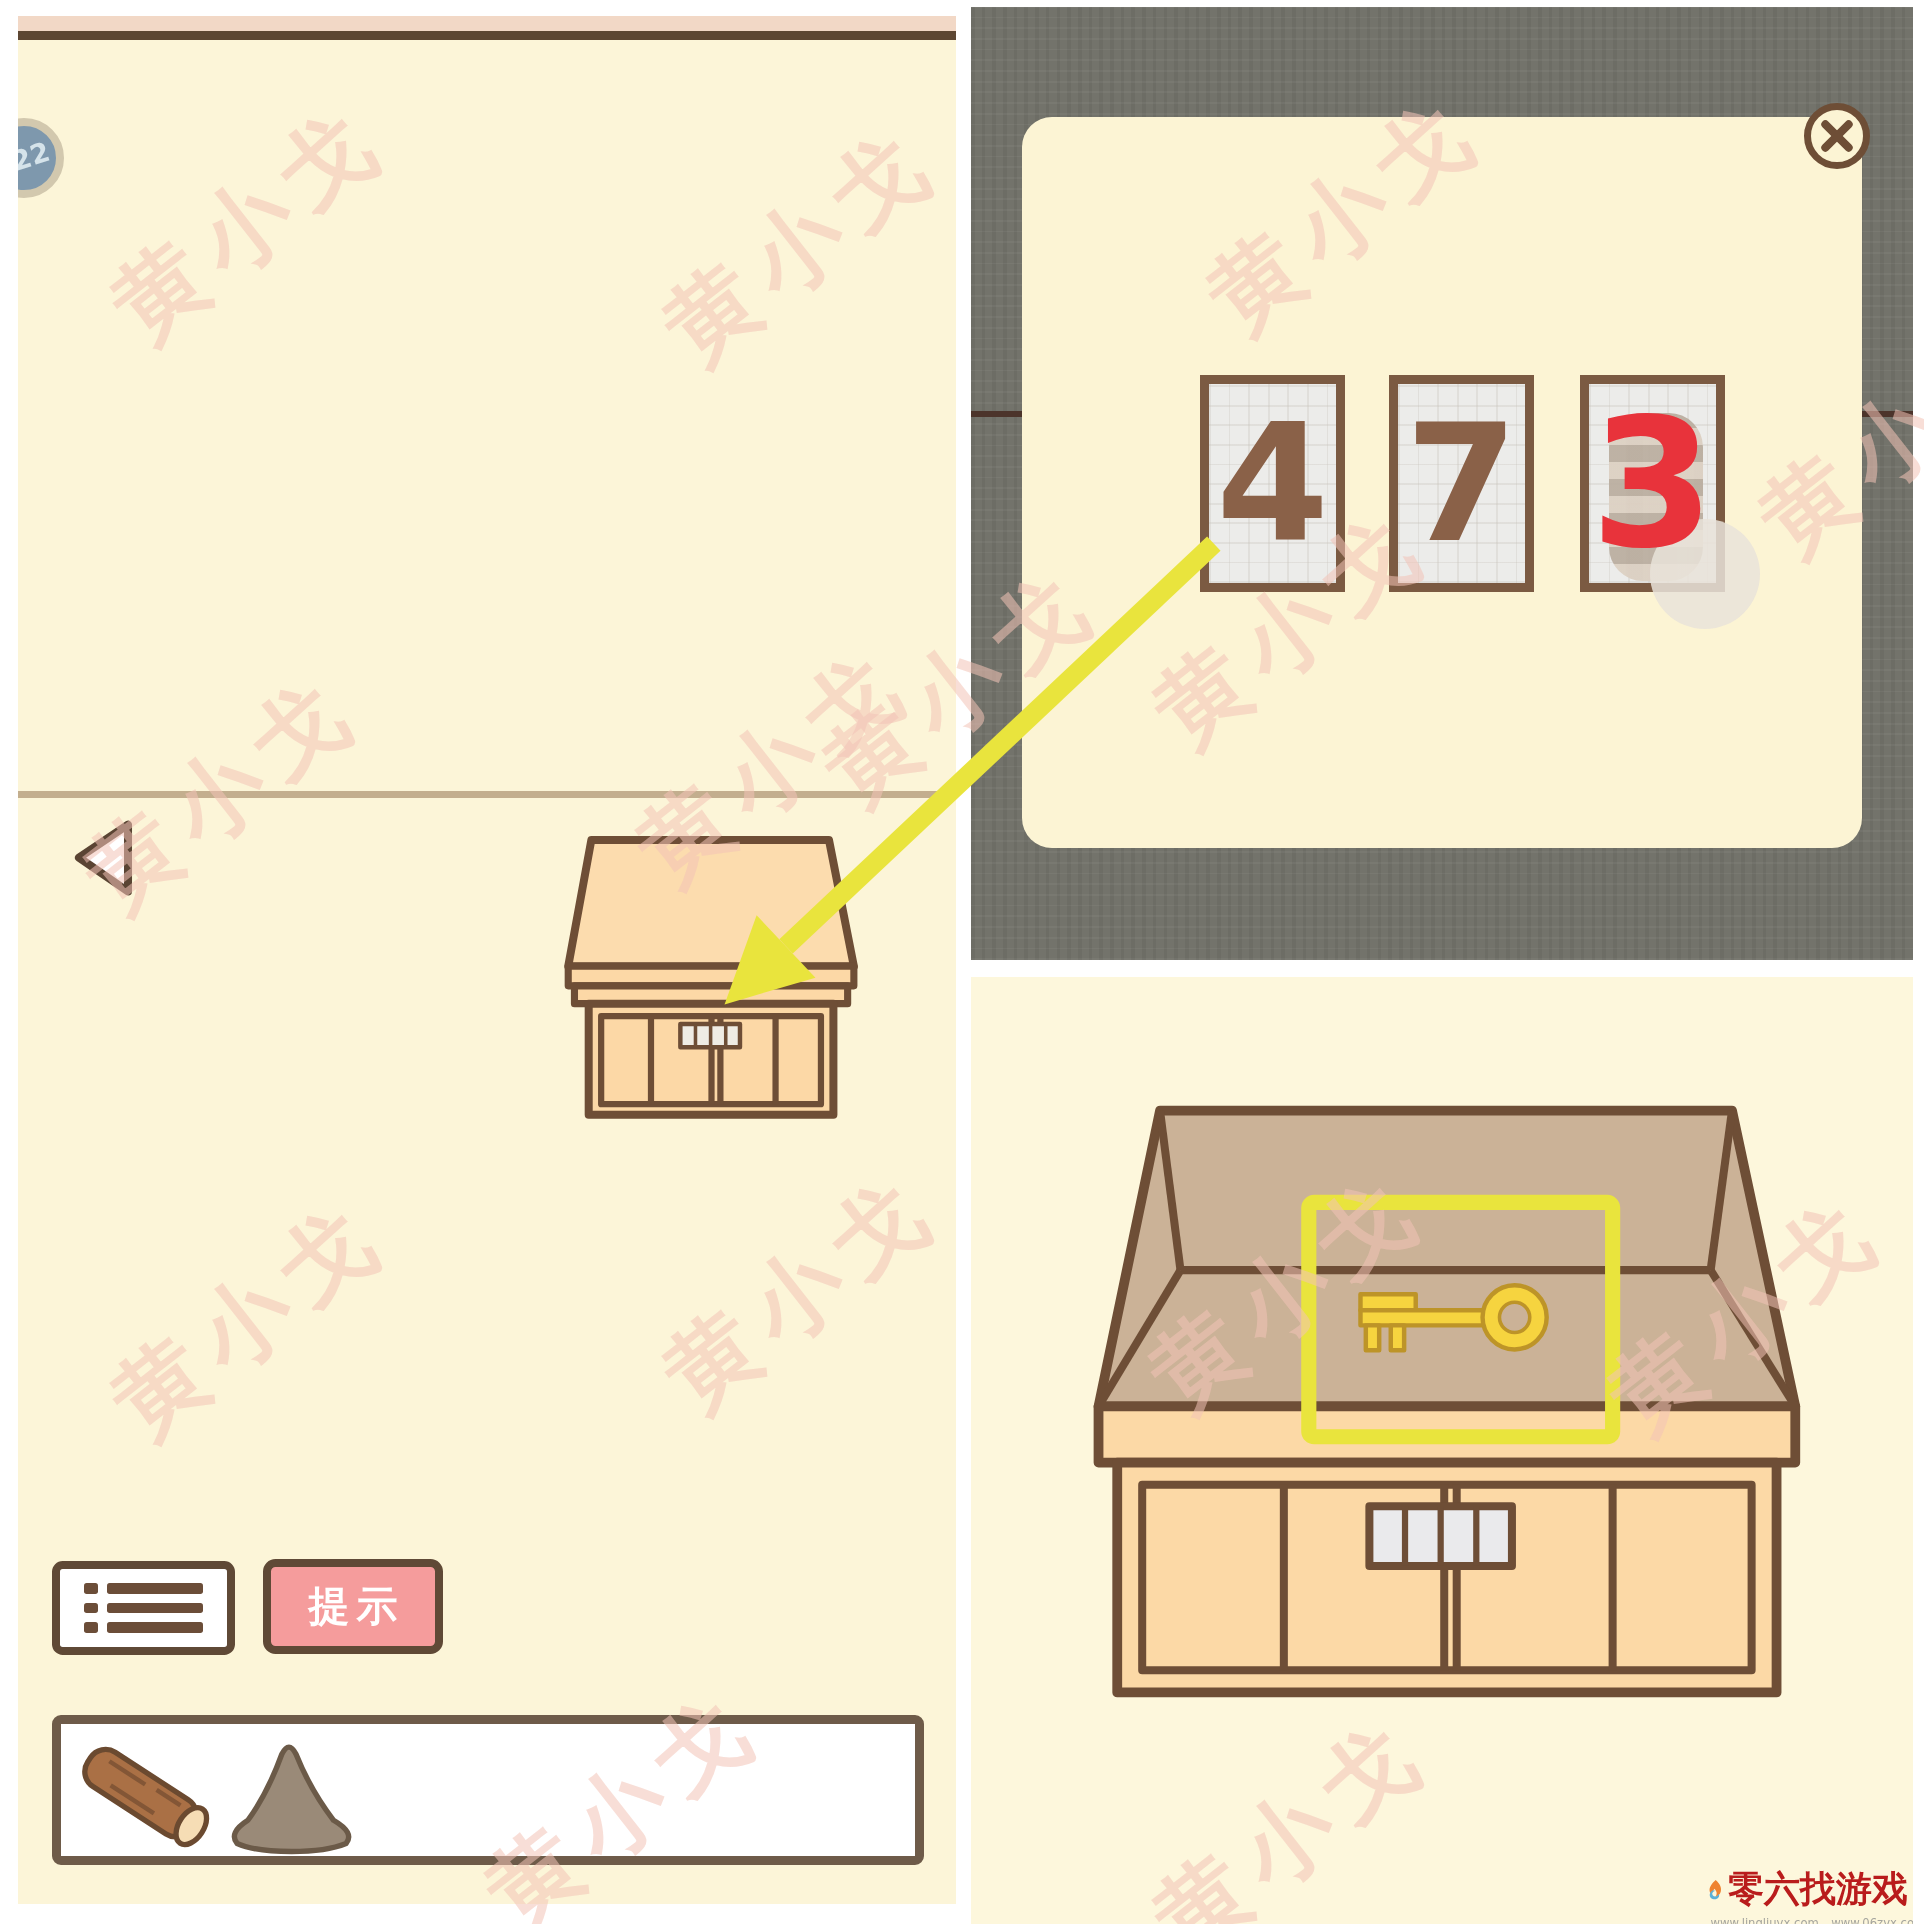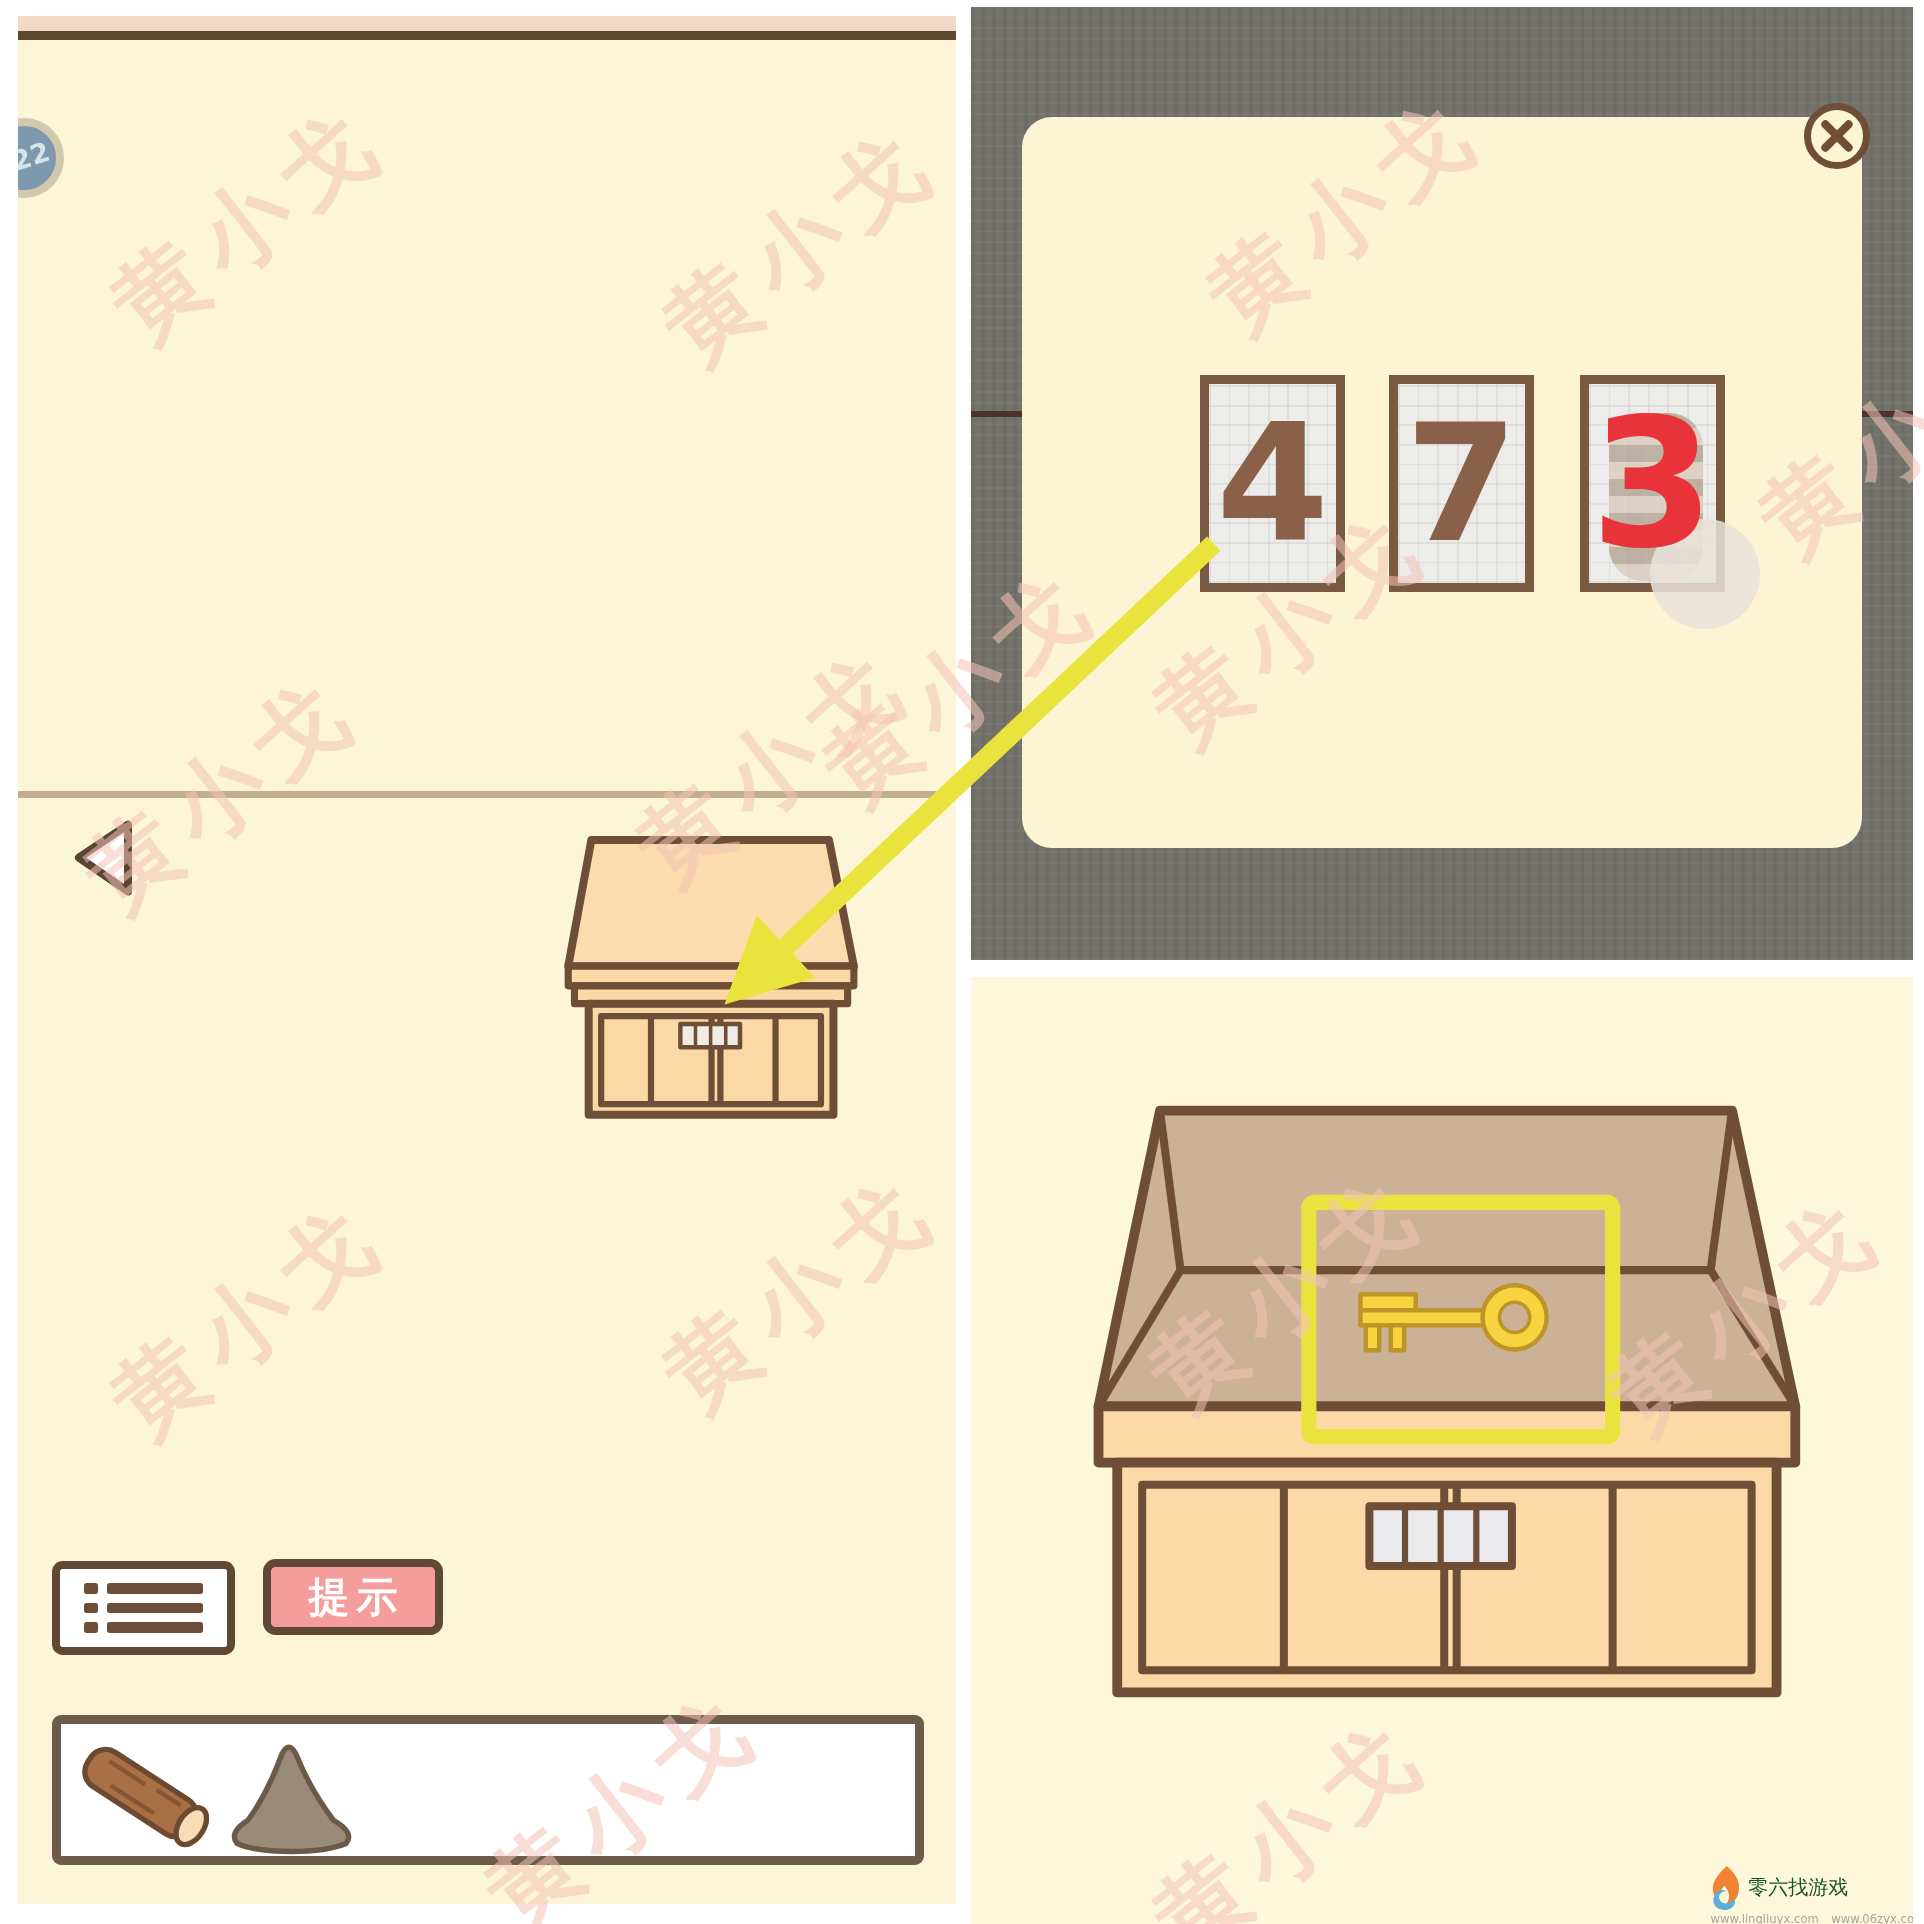--- a/index.html
+++ b/index.html
@@ -18,21 +18,21 @@
   .level-badge span{color:#d5e3ea;font-size:27px;font-weight:bold;transform:rotate(-18deg);padding-left:14.3px;}
 
   .menu-btn{left:34px;top:1545px;width:183px;height:94px;background:#ffffff;
       border:8px solid #5f4936;border-radius:10.7px;box-sizing:border-box;
       display:flex;align-items:center;justify-content:center;}
   .menu-icon{display:flex;flex-direction:column;gap:9px;}
   .menu-row{display:flex;align-items:center;gap:9px;}
   .menu-dot{width:13.4px;height:10.7px;background:#6b4d38;border-radius:2.7px;}
   .menu-bar{width:96px;height:10.7px;background:#6b4d38;border-radius:2.7px;}
 
-  .hint-btn{left:245px;top:1543px;width:180px;height:76px;background:#f59c9c;
+  .hint-btn{left:245px;top:1543px;width:180px;height:95px;background:#f59c9c;
       border:8px solid #5f4936;border-radius:12.5px;box-sizing:border-box;
       display:flex;align-items:center;justify-content:center;
       color:#ffffff;font-size:41px;font-weight:bold;letter-spacing:7.1px;text-indent:7.1px;}
 
   .inv-bar{left:34px;top:1699px;width:872px;height:150px;background:#ffffff;
       border:9px solid #6e5b49;border-radius:9px;box-sizing:border-box;}
 
   
   .panel-topright{left:971px;top:7.1px;width:942px;height:953px;background:#73736b;overflow:hidden;
       background-image:repeating-linear-gradient(0deg, rgba(255,255,255,0.045) 0 1.8px, transparent 1.8px 10.7px),
@@ -55,21 +55,21 @@
   .touch-circle{position:absolute;left:61px;top:135px;width:110px;height:110px;border-radius:50%;
       background:rgba(233,227,217,0.85);}
   .red-digit{position:absolute;left:0;top:0;width:100%;height:100%;display:flex;align-items:center;
       justify-content:center;font-size:178px;font-weight:bold;color:#e8333b;line-height:1;}
 
   
   .panel-bottomright{left:971px;top:977px;width:942px;height:948px;background:#fdf7dc;overflow:hidden;}
 
   .logo-block{left:736px;top:888px;width:201px;height:57px;}
   .logo-row{display:flex;align-items:center;gap:5.3px;}
-  .logo-name{color:#14532d;font-size:20px;font-weight:normal;white-space:nowrap;}
+  .logo-name{color:#b91c1c;font-size:36px;font-weight:bold;white-space:nowrap;}
   .logo-urls{display:flex;gap:12.5px;margin-top:1.8px;margin-left:3.6px;}
   .logo-urls span{color:#a5a59e;font-size:11.6px;white-space:nowrap;}
 
   
   .overlay-svg{left:0;top:0;width:1925px;height:1925px;pointer-events:none;z-index:50;}
   .watermark{position:absolute;transform:translate(-50%,-50%) rotate(-38deg);
       color:rgba(243,195,183,0.55);font-size:91px;font-weight:bold;letter-spacing:14.3px;
       white-space:nowrap;z-index:60;pointer-events:none;}
 </style>
 </head>

